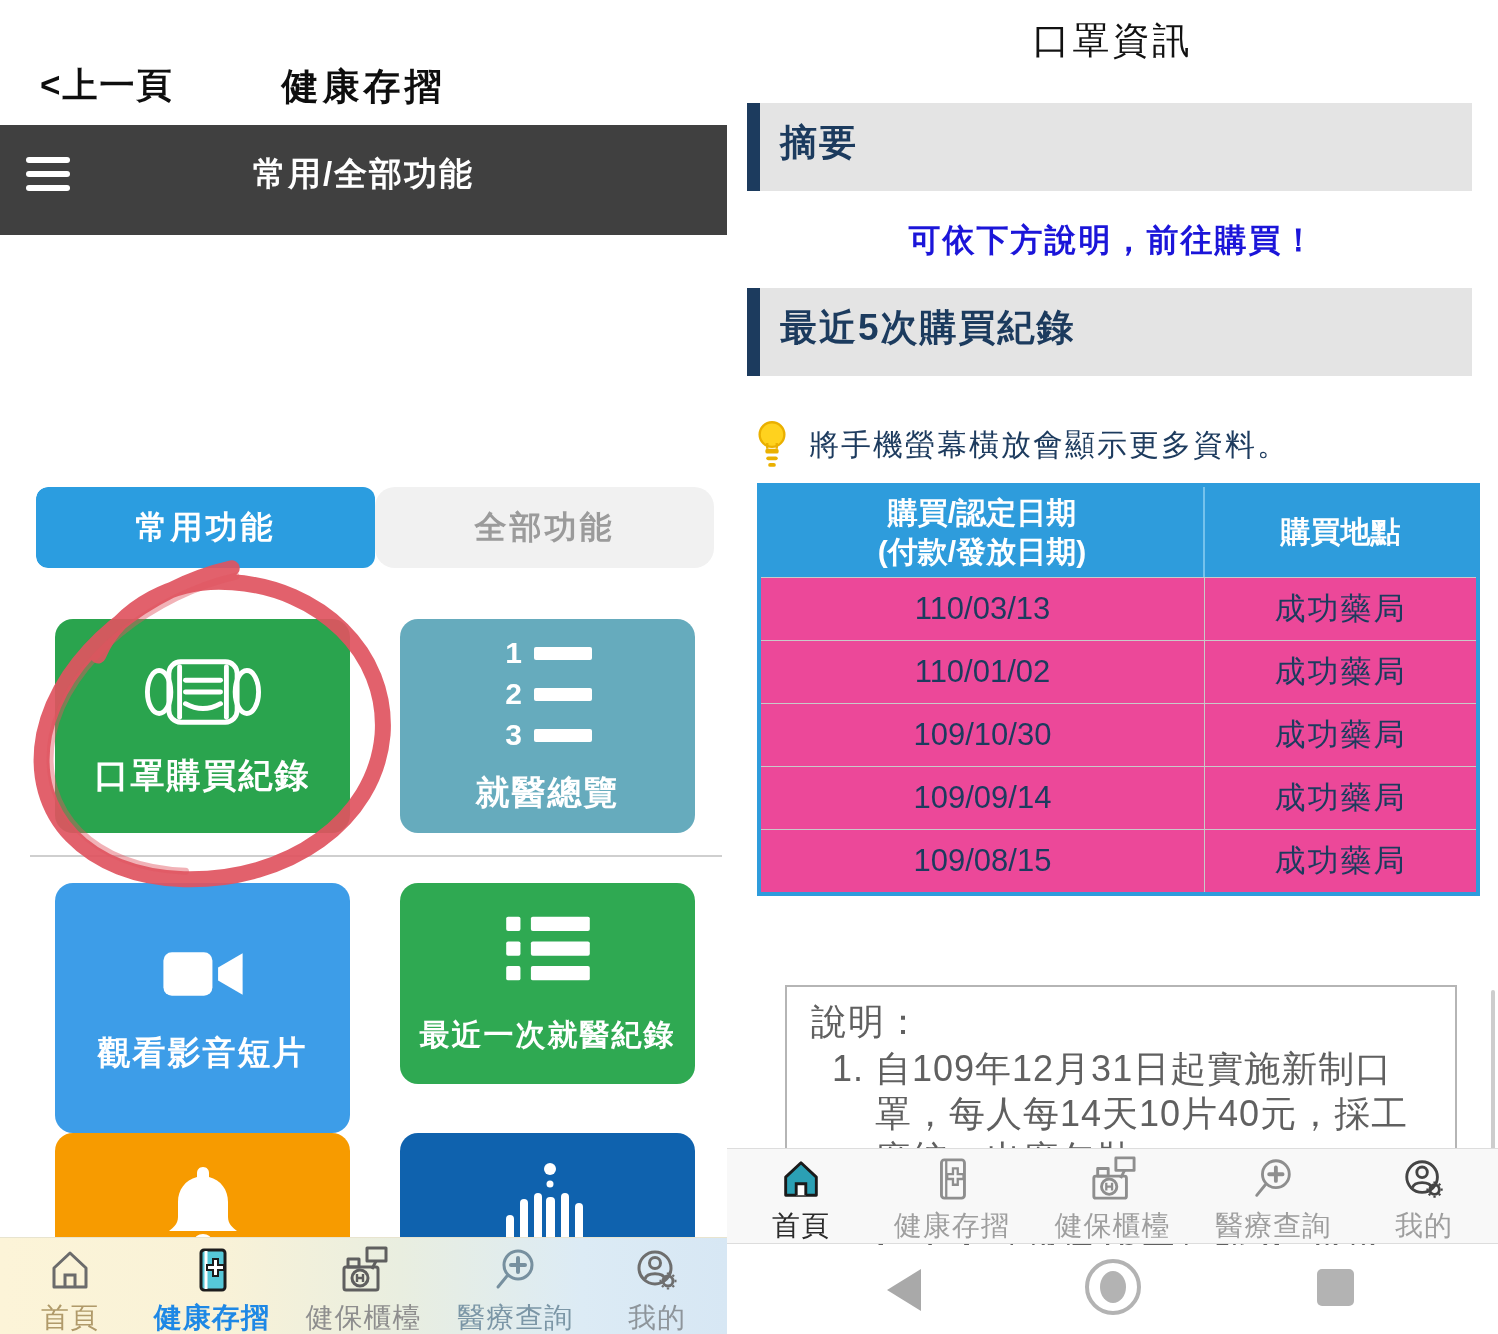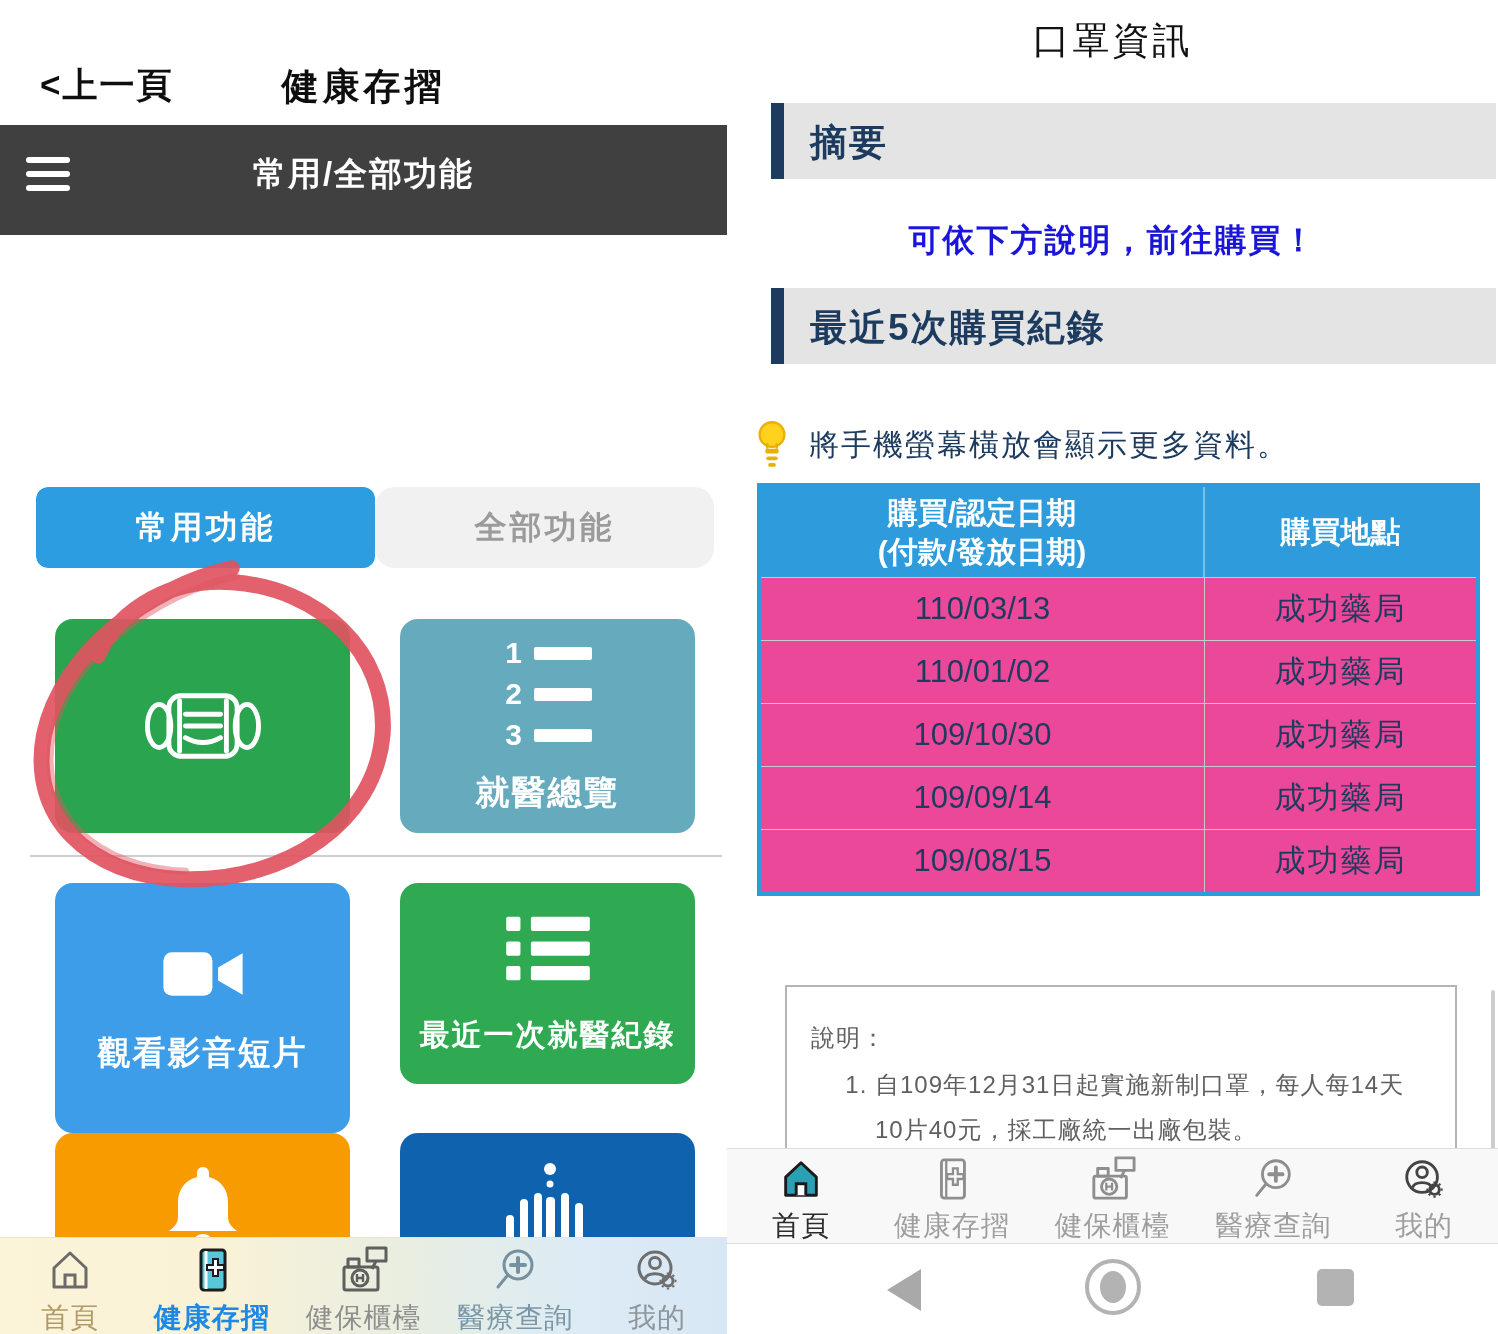--- a/index.html
+++ b/index.html
@@ -49,40 +49,40 @@
     background:linear-gradient(90deg,#fcf4d8 0%,#f9f2d7 30%,#e9eee0 55%,#dcebf5 80%,#d7e7f4 100%);
     display:flex; align-items:flex-start; justify-content:space-between; padding:8px 22px 0 22px;
     border-top:1px solid #e8e4cf;
   }
   .nav-item { display:flex; flex-direction:column; align-items:center; gap:5px; cursor:pointer; min-width:96px; }
   .nav-item .nav-label { font-size:28px; letter-spacing:1px; }
   
   .right-screen { position:absolute; left:727px; top:0; width:771px; height:1334px; background:#fff; }
   .rp-title { position:absolute; left:0; top:16px; width:771px; text-align:center; font-size:37px; color:#121212; letter-spacing:3px; }
   .sec-header {
-    position:absolute; left:44px; width:725px; height:76px; background:#e4e4e4;
+    position:absolute; left:20px; width:725px; height:88px; background:#e4e4e4;
     border-left:13px solid #1c3b5e; color:#1c3b5e; font-size:37px; font-weight:700;
-    line-height:80px; padding-left:26px; letter-spacing:2px;
+    line-height:80px; padding-left:20px; letter-spacing:2px;
   }
   .sec-summary { top:103px; }
   .sec-recent { top:288px; }
   .buy-link { position:absolute; left:0; top:219px; width:771px; text-align:center; color:#1b15d9; font-size:32px; font-weight:700; letter-spacing:2px; cursor:pointer; }
   .tip-row { position:absolute; left:26px; top:418px; display:flex; align-items:center; gap:18px; }
   .tip-text { color:#1d3b5e; font-size:30px; letter-spacing:2px; }
   .mask-table { position:absolute; left:30px; top:483px; width:723px; border:4px solid #2e9cdc; background:#ec4899; }
   .thead { display:flex; height:90px; background:#2e9cdc; color:#fff; font-weight:700; font-size:30px; }
   .thead .c1 { width:444px; border-right:2px solid #74c2ec; display:flex; flex-direction:column; align-items:center; justify-content:center; line-height:39px; }
   .thead .c2 { flex:1; display:flex; align-items:center; justify-content:center; }
   .trow { display:flex; height:63px; border-top:1px solid #c9c9c9; color:#1c3b5e; font-size:31px; }
   .trow .c1 { width:444px; border-right:1px solid #c9c9c9; display:flex; align-items:center; justify-content:center; }
   .trow .c2 { flex:1; display:flex; align-items:center; justify-content:center; letter-spacing:2px; }
   .notes-box {
     position:absolute; left:58px; top:985px; width:672px; height:215px;
-    border:2px solid #b5b5b5; background:#fff; color:#606060; font-size:24px; line-height:45px;
-    padding:28px 24px; letter-spacing:1px;
+    border:2px solid #b5b5b5; background:#fff; color:#606060; font-size:36px; line-height:45px;
+    padding:12px 24px; letter-spacing:1px;
   }
   .notes-box ol { margin-left:64px; margin-top:2px; }
   .scrollbar { position:absolute; left:764px; top:990px; width:4px; height:162px; background:#cdcdcd; border-radius:2px; }
   .right-nav {
     position:absolute; left:0; top:1148px; width:771px; height:96px; z-index:6;
     background:#f8f8f8; border-top:1px solid #ddd; border-bottom:1px solid #ddd;
     display:flex; align-items:flex-start; justify-content:space-between; padding:7px 26px 0 26px;
   }
   .android-nav { position:absolute; left:0; top:1245px; width:771px; height:89px; background:#fff; }
   .a-back {
@@ -125,20 +125,21 @@
           <ellipse cx="15" cy="40" rx="12" ry="22"></ellipse>
           <ellipse cx="105" cy="40" rx="12" ry="22"></ellipse>
           <rect x="25" y="9" width="70" height="62" rx="12"></rect>
           <line x1="36" y1="14" x2="36" y2="66"></line>
           <line x1="84" y1="14" x2="84" y2="66"></line>
           <line x1="42" y1="28" x2="78" y2="28"></line>
           <line x1="42" y1="40" x2="78" y2="40"></line>
           <path d="M42 52 Q60 62 78 52"></path>
         </g>
       </svg>
+      <div class="feat-label">口罩購買紀錄</div>
     </div>
 
     <div class="feat feat-2" style="background-color: rgb(102, 171, 189);">
       <div class="numlist">
         <div class="numrow">
             <b>1</b>
             <i></i>
           </div>
         <div class="numrow">
             <b>2</b>

